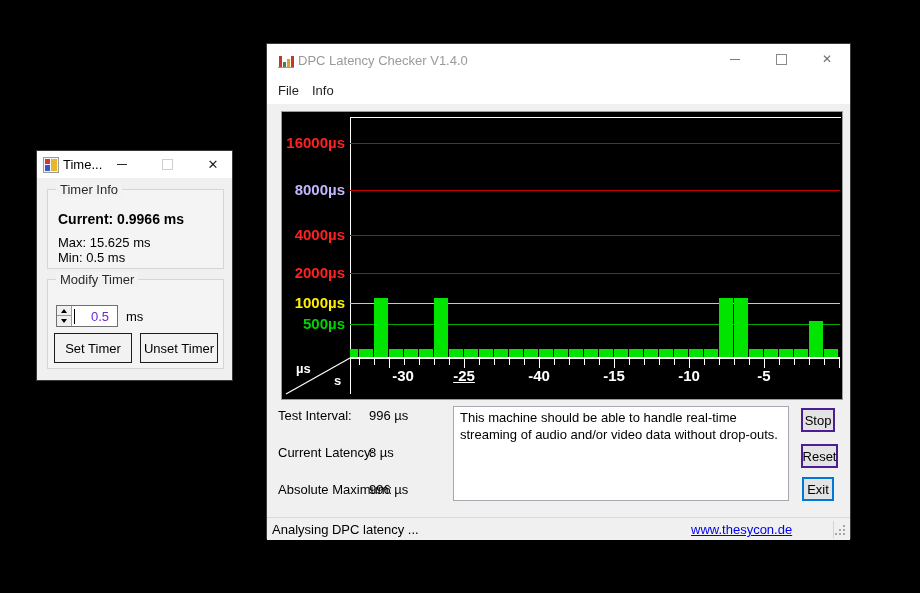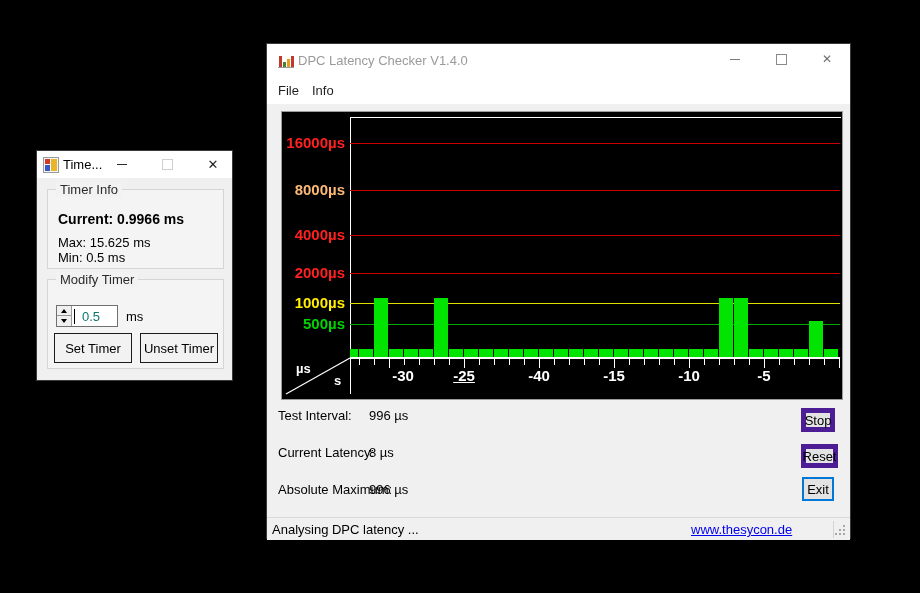--- a/index.html
+++ b/index.html
@@ -28,21 +28,21 @@
   .tick{width:1px;background:#fff;}
   .xlab{width:40px;text-align:center;color:#fff;font-weight:bold;font-size:15px;}
   .bar{background:#00e400;}
   .corner-lab{color:#fff;font-weight:bold;font-size:13px;}
 
   
   .stat-label{left:11px;font-size:13px;color:#000;}
   .stat-value{left:102px;font-size:13px;color:#000;}
   #info-box{left:186px;top:362px;width:336px;height:95px;background:#fff;border:1px solid #a5a9b1;box-sizing:border-box;
     font-size:13px;color:#000;padding:3px 6px;line-height:1.3;}
-  .btn{background:#e3e3e3;border:5px solid #4c1d95;font-size:13px;color:#000;display:flex;align-items:center;justify-content:center;box-sizing:border-box;}
+  .btn{background:#e3e3e3;border:2px solid #4c1d95;font-size:13px;color:#000;display:flex;align-items:center;justify-content:center;box-sizing:border-box;}
   #btn-stop{left:534px;top:364px;width:34px;height:24px;}
   #btn-reset{left:534px;top:400px;width:37px;height:24px;}
   #btn-exit{left:535px;top:433px;width:32px;height:24px;border:2px solid #0078d7;}
 
   
   #status-bar{left:0;top:473px;width:100%;height:23px;background:#f0f0f0;border-top:1px solid #d9d9d9;box-sizing:border-box;}
   #status-text{left:5px;top:4px;font-size:13px;color:#000;}
   #status-link{left:424px;top:4px;font-size:13px;color:#0000ee;text-decoration:underline;}
   #status-sep{left:566px;top:3px;width:1px;height:17px;background:#d4d4d4;}
   #grip{right:5px;bottom:5px;width:2px;height:2px;background:#a6a6a6;
@@ -62,21 +62,21 @@
   #grp-info{left:10px;top:38px;width:177px;height:80px;}
   #grp-mod{left:10px;top:128px;width:177px;height:90px;}
   #cur-line{left:10px;top:21px;font-size:14px;font-weight:bold;color:#000;white-space:nowrap;}
   #max-line{left:10px;top:45px;font-size:13px;color:#000;}
   #min-line{left:10px;top:60px;font-size:13px;color:#000;}
   #spinner{left:8px;top:25px;width:62px;height:22px;background:#fff;border:1px solid #707070;box-sizing:border-box;}
   #spin-btns{left:0;top:0;width:14px;height:100%;border-right:1px solid #9a9a9a;background:#f0f0f0;}
   .spin-cell{width:100%;height:50%;display:flex;align-items:center;justify-content:center;box-sizing:border-box;}
   .tri-up{width:0;height:0;border-left:3px solid transparent;border-right:3px solid transparent;border-bottom:4px solid #000;}
   .tri-dn{width:0;height:0;border-left:3px solid transparent;border-right:3px solid transparent;border-top:4px solid #000;}
-  #spin-val{left:17px;top:3px;font-size:13px;color:#0f766e;border-left:1px solid #000;padding-left:7px;}
+  #spin-val{left:17px;top:3px;font-size:13px;color:#6d28d9;border-left:1px solid #000;padding-left:16px;}
   #spin-unit{left:78px;top:29px;font-size:13px;color:#000;}
   .tbtn{background:#f2f2f2;border:1px solid #1c1c1c;font-size:13px;color:#000;display:flex;align-items:center;justify-content:center;box-sizing:border-box;}
   #btn-set{left:6px;top:53px;width:78px;height:30px;}
   #btn-unset{left:92px;top:53px;width:78px;height:30px;}
 </style>
 </head>
 <body>
 
 <div id="desktop">
 
@@ -119,21 +119,21 @@
       <div id="chart-gen">
           <div class="abs" style="left: 68px; top: 212px; width: 490px; height: 1px; background: rgb(0, 168, 0);"></div>
           <div class="abs glabel" style="left: 0px; top: 203px; width: 63px; color: rgb(0, 212, 0);">500µs</div>
           <div class="abs" style="left: 68px; top: 191px; width: 490px; height: 1px; background: rgb(224, 224, 0);"></div>
           <div class="abs glabel" style="left: 0px; top: 182px; width: 63px; color: rgb(255, 238, 0);">1000µs</div>
           <div class="abs" style="left: 68px; top: 161px; width: 490px; height: 1px; background: rgb(200, 0, 0);"></div>
           <div class="abs glabel" style="left: 0px; top: 152px; width: 63px; color: rgb(255, 32, 32);">2000µs</div>
           <div class="abs" style="left: 68px; top: 123px; width: 490px; height: 1px; background: rgb(200, 0, 0);"></div>
           <div class="abs glabel" style="left: 0px; top: 114px; width: 63px; color: rgb(255, 32, 32);">4000µs</div>
           <div class="abs" style="left: 68px; top: 78px; width: 490px; height: 1px; background: rgb(200, 0, 0);"></div>
-          <div class="abs glabel" style="left: 0px; top: 69px; width: 63px; color: #fdba74;">8000µs</div>
+          <div class="abs glabel" style="left: 0px; top: 69px; width: 63px; color: #c4b5fd;">8000µs</div>
           <div class="abs" style="left: 68px; top: 31px; width: 490px; height: 1px; background: rgb(200, 0, 0);"></div>
           <div class="abs glabel" style="left: 0px; top: 22px; width: 63px; color: rgb(255, 32, 32);">16000µs</div>
           <div class="abs bar" style="left: 68px; top: 237px; width: 8px; height: 8px; background: rgb(0, 228, 0);"></div>
           <div class="abs bar" style="left: 77px; top: 237px; width: 14px; height: 8px; background: rgb(0, 228, 0);"></div>
           <div class="abs bar" style="left: 92px; top: 186px; width: 14px; height: 59px; background: rgb(0, 228, 0);"></div>
           <div class="abs bar" style="left: 107px; top: 237px; width: 14px; height: 8px; background: rgb(0, 228, 0);"></div>
           <div class="abs bar" style="left: 122px; top: 237px; width: 14px; height: 8px; background: rgb(0, 228, 0);"></div>
           <div class="abs bar" style="left: 137px; top: 237px; width: 14px; height: 8px; background: rgb(0, 228, 0);"></div>
           <div class="abs bar" style="left: 152px; top: 186px; width: 14px; height: 59px; background: rgb(0, 228, 0);"></div>
           <div class="abs bar" style="left: 167px; top: 237px; width: 14px; height: 8px; background: rgb(0, 228, 0);"></div>
@@ -204,20 +204,21 @@
         </div>
     </div>
 
     <div class="abs stat-label" style="top:364px;">Test Interval:</div>
     <div class="abs stat-value" style="top:364px;">996 µs</div>
     <div class="abs stat-label" style="top:401px;">Current Latency:</div>
     <div class="abs stat-value" style="top:401px;">8 µs</div>
     <div class="abs stat-label" style="top:438px;">Absolute Maximum:</div>
     <div class="abs stat-value" style="top:438px;">996 µs</div>
 
+    <div id="info-box" class="abs">This machine should be able to handle real-time streaming of audio and/or video data without drop-outs.</div>
 
     <div id="btn-stop" class="abs btn">Stop</div>
     <div id="btn-reset" class="abs btn">Reset</div>
     <div id="btn-exit" class="abs btn">Exit</div>
 
     <div id="status-bar" class="abs">
       <span id="status-text" class="abs">Analysing DPC latency ...</span>
       <span id="status-link" class="abs">www.thesycon.de</span>
       <div id="status-sep" class="abs"></div>
       <div id="grip" class="abs"></div>

